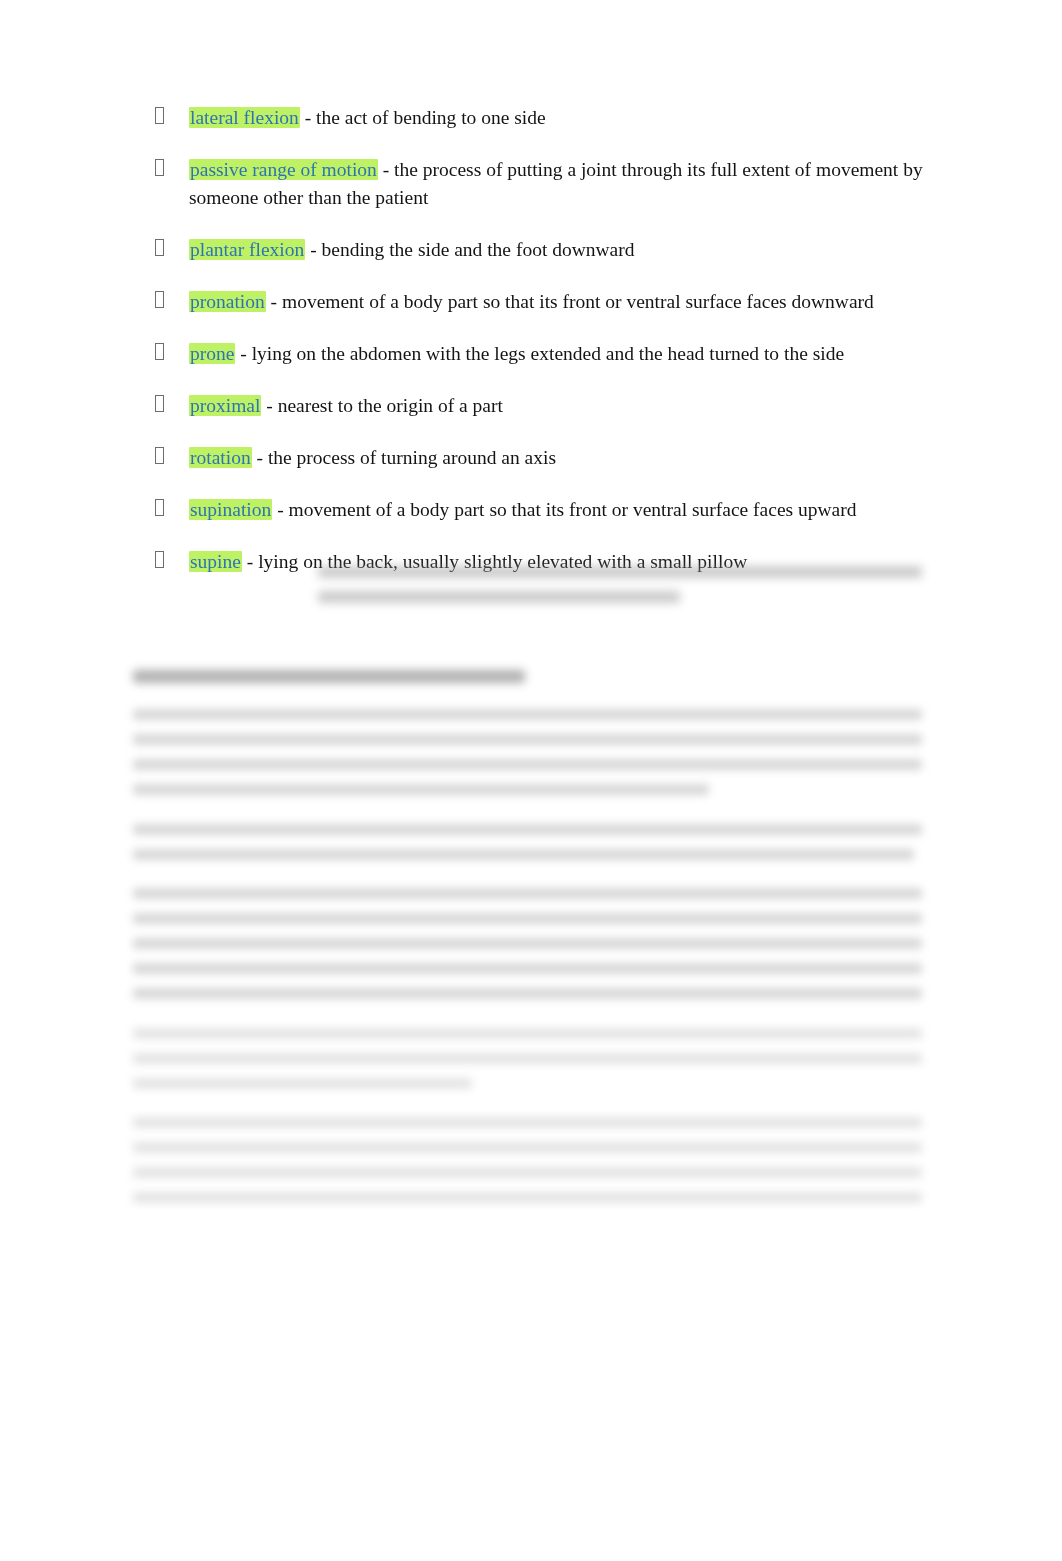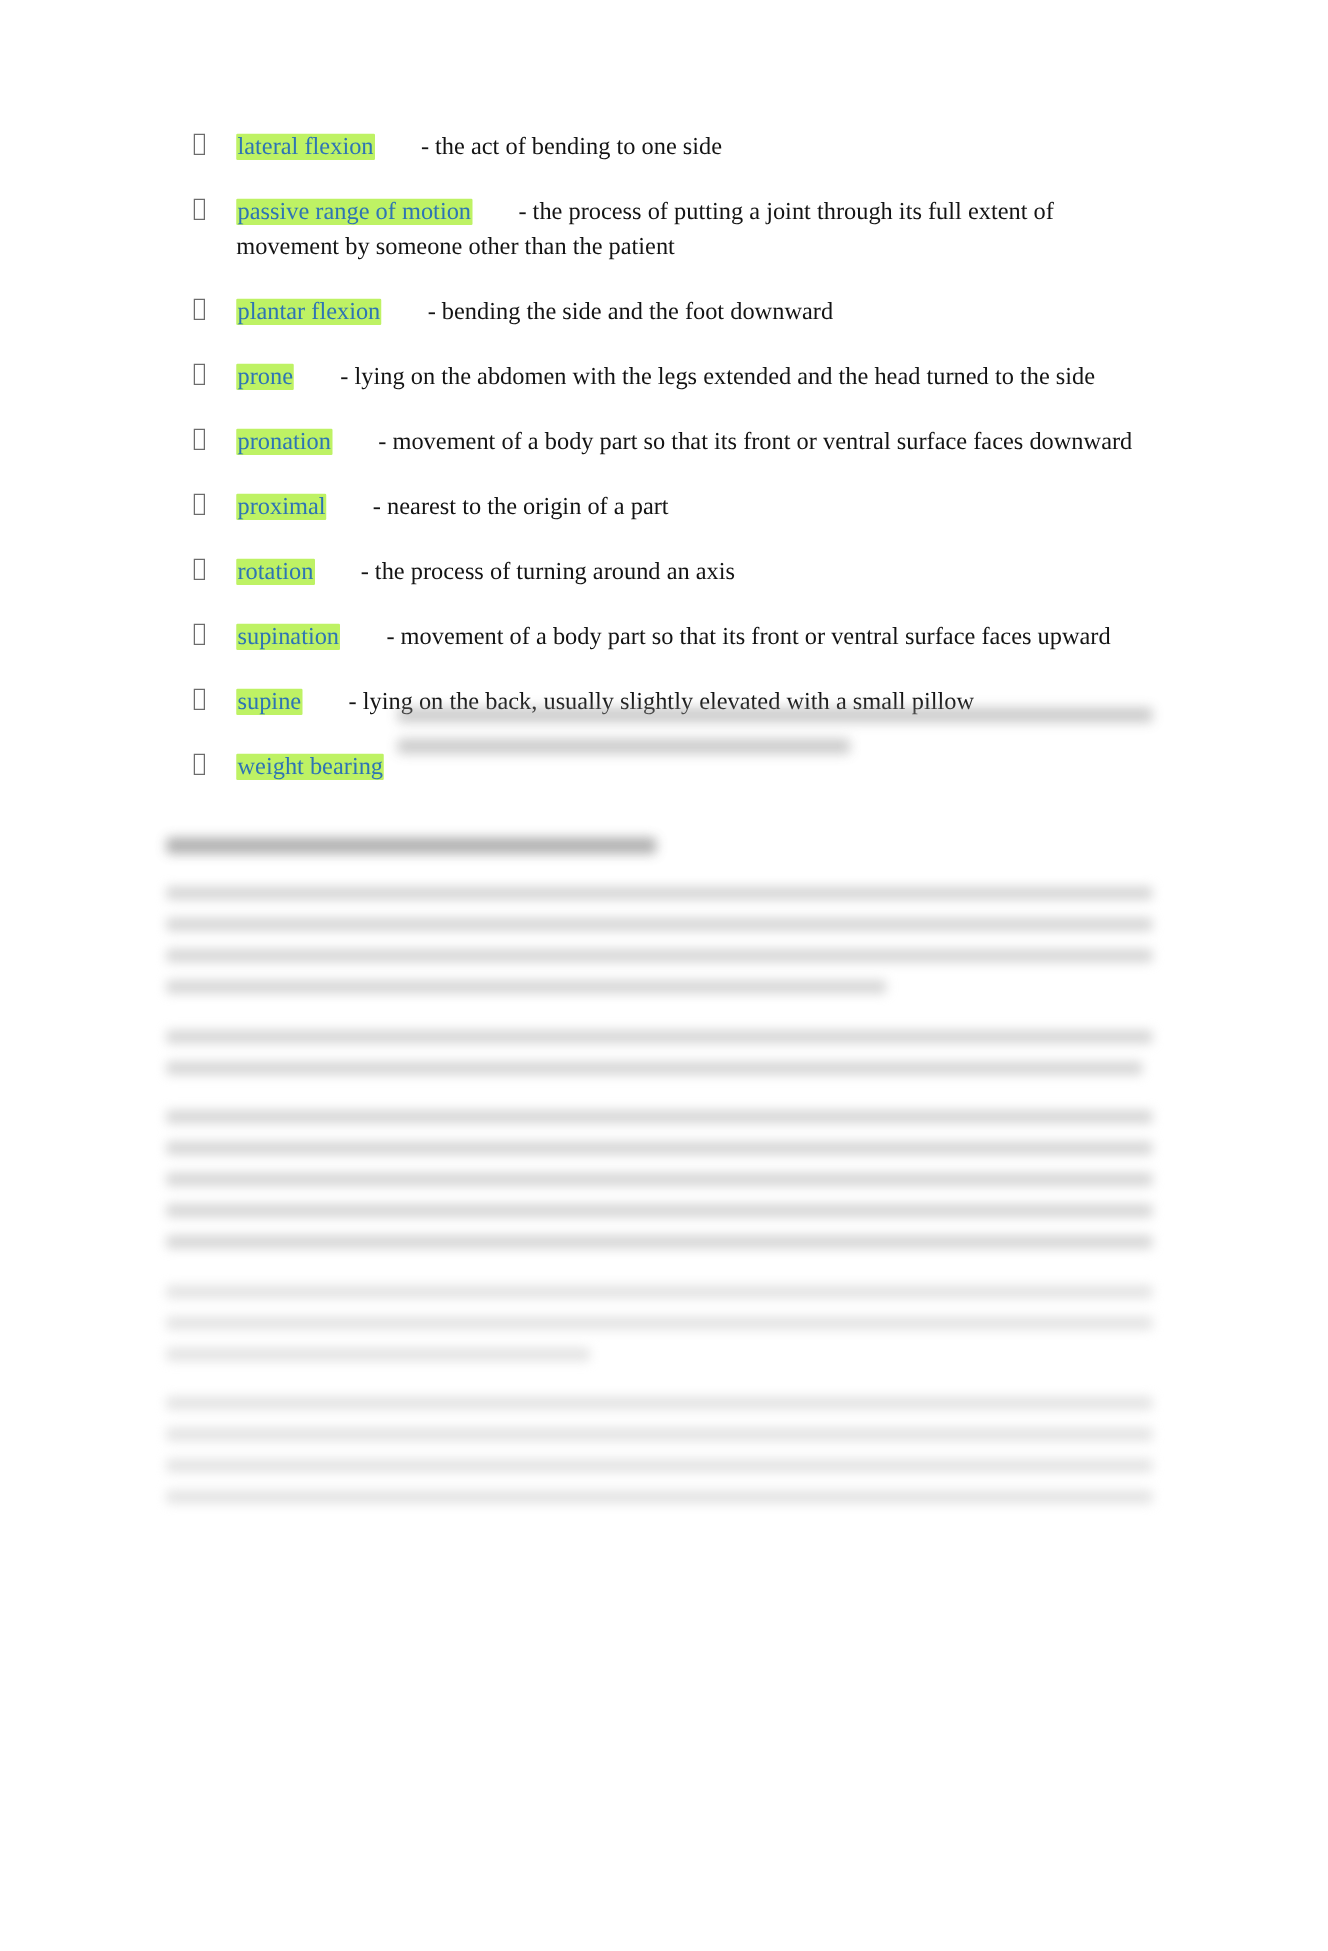--- a/index.html
+++ b/index.html
@@ -64,21 +64,20 @@
 
   .term {
     color: #2e74b5;
     background: #bef264;
     padding: 0 1px;
     border-radius: 1px;
   }
 
   .definition {
     color: #141414;
-    margin-left: 32px;
   }
 
   
   .blur-wrap {
     position: absolute;
     filter: blur(4.6px);
     opacity: 0.85;
     pointer-events: none;
   }
 
@@ -145,52 +144,48 @@
         <span class="term">passive range of motion</span><span class="definition">  - the process of putting a joint through its full extent of movement by someone other than the patient</span>
       </li>
 
       <li class="gloss-item">
         <span class="bullet"></span>
         <span class="term">plantar flexion</span><span class="definition"> - bending the side and the foot downward</span>
       </li>
 
       <li class="gloss-item">
         <span class="bullet"></span>
+        <span class="term">pronation</span><span class="definition">  - movement of a body part so that its front or ventral surface faces downward</span>
+      </li>
+
+      <li class="gloss-item">
+        <span class="bullet"></span>
         <span class="term">prone</span><span class="definition">  - lying on the abdomen with the legs extended and the head turned to the side</span>
       </li>
 
       <li class="gloss-item">
         <span class="bullet"></span>
-        <span class="term">pronation</span><span class="definition">  - movement of a body part so that its front or ventral surface faces downward</span>
-      </li>
-
-      <li class="gloss-item">
-        <span class="bullet"></span>
         <span class="term">proximal</span><span class="definition"> - nearest to the origin of a part</span>
       </li>
 
       <li class="gloss-item">
         <span class="bullet"></span>
         <span class="term">rotation</span><span class="definition">  - the process of turning around an axis</span>
       </li>
 
       <li class="gloss-item">
         <span class="bullet"></span>
         <span class="term">supination</span><span class="definition">  - movement of a body part so that its front or ventral surface faces upward</span>
       </li>
 
       <li class="gloss-item">
         <span class="bullet"></span>
         <span class="term">supine</span><span class="definition">  - lying on the back, usually slightly elevated with a small pillow</span>
       </li>
 
-      <li class="gloss-item">
-        <span class="bullet"></span>
-        <span class="term">weight bearing</span><span class="definition"></span>
-      </li>
 
     </ul>
   </div>
 
   <div class="blur-wrap" id="wb-blur">
       <div class="blur-line" style="width: 100%;"></div>
       <div class="blur-line" style="width: 60%;"></div>
     </div>
 
   <div class="blur-wrap" id="sec-head-blur">

